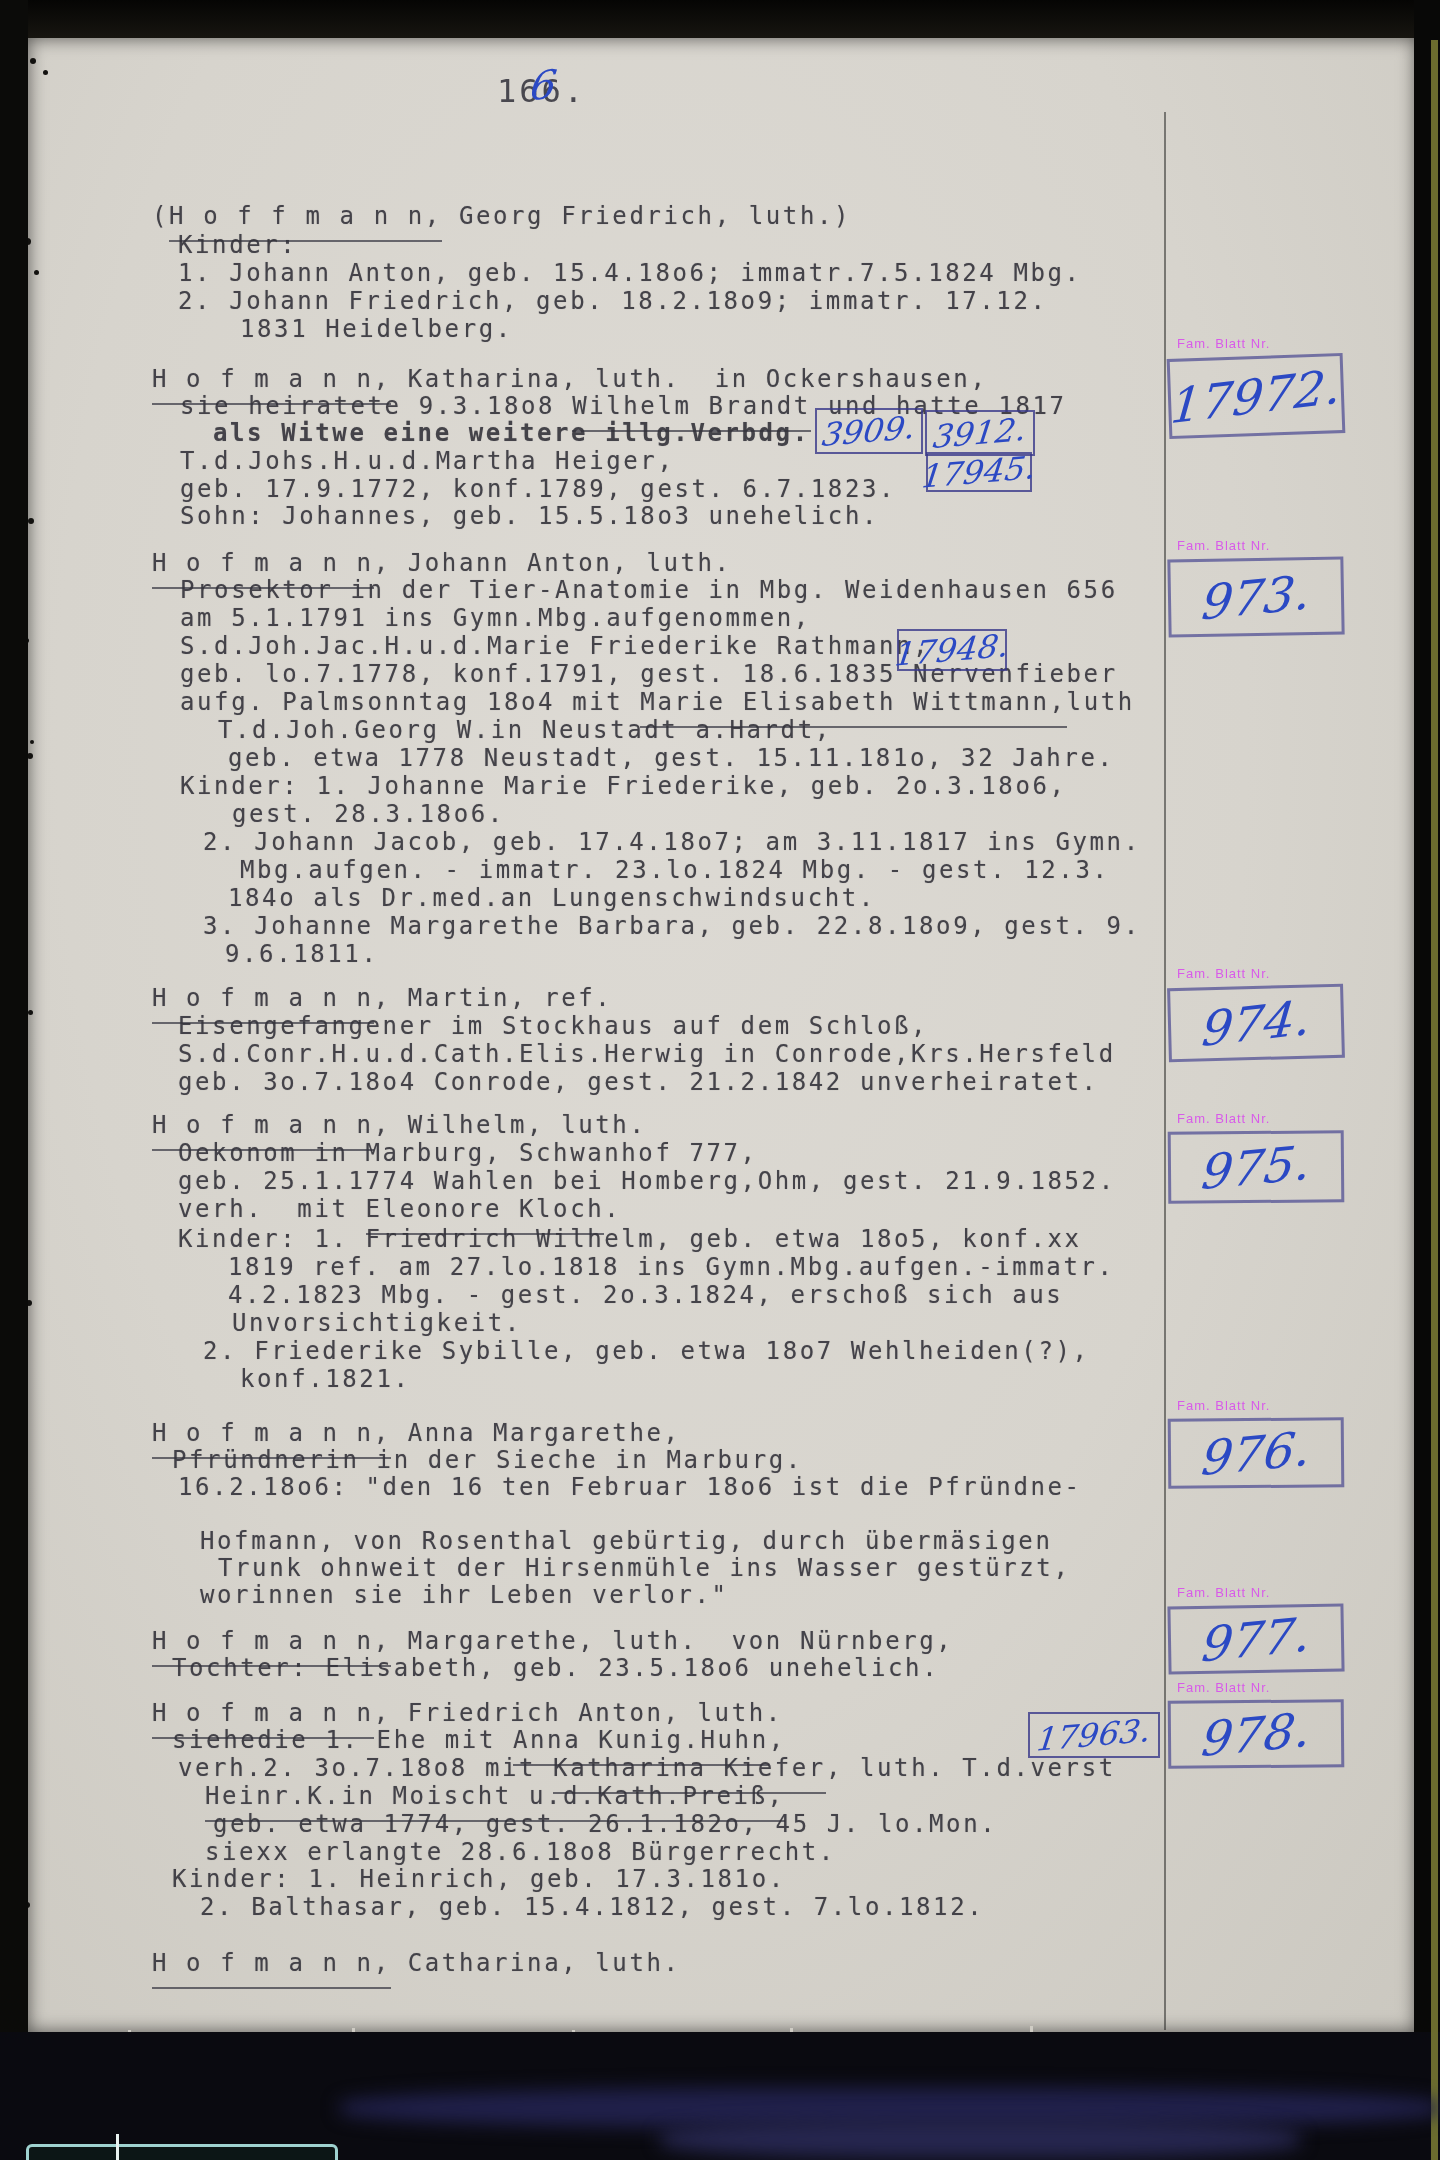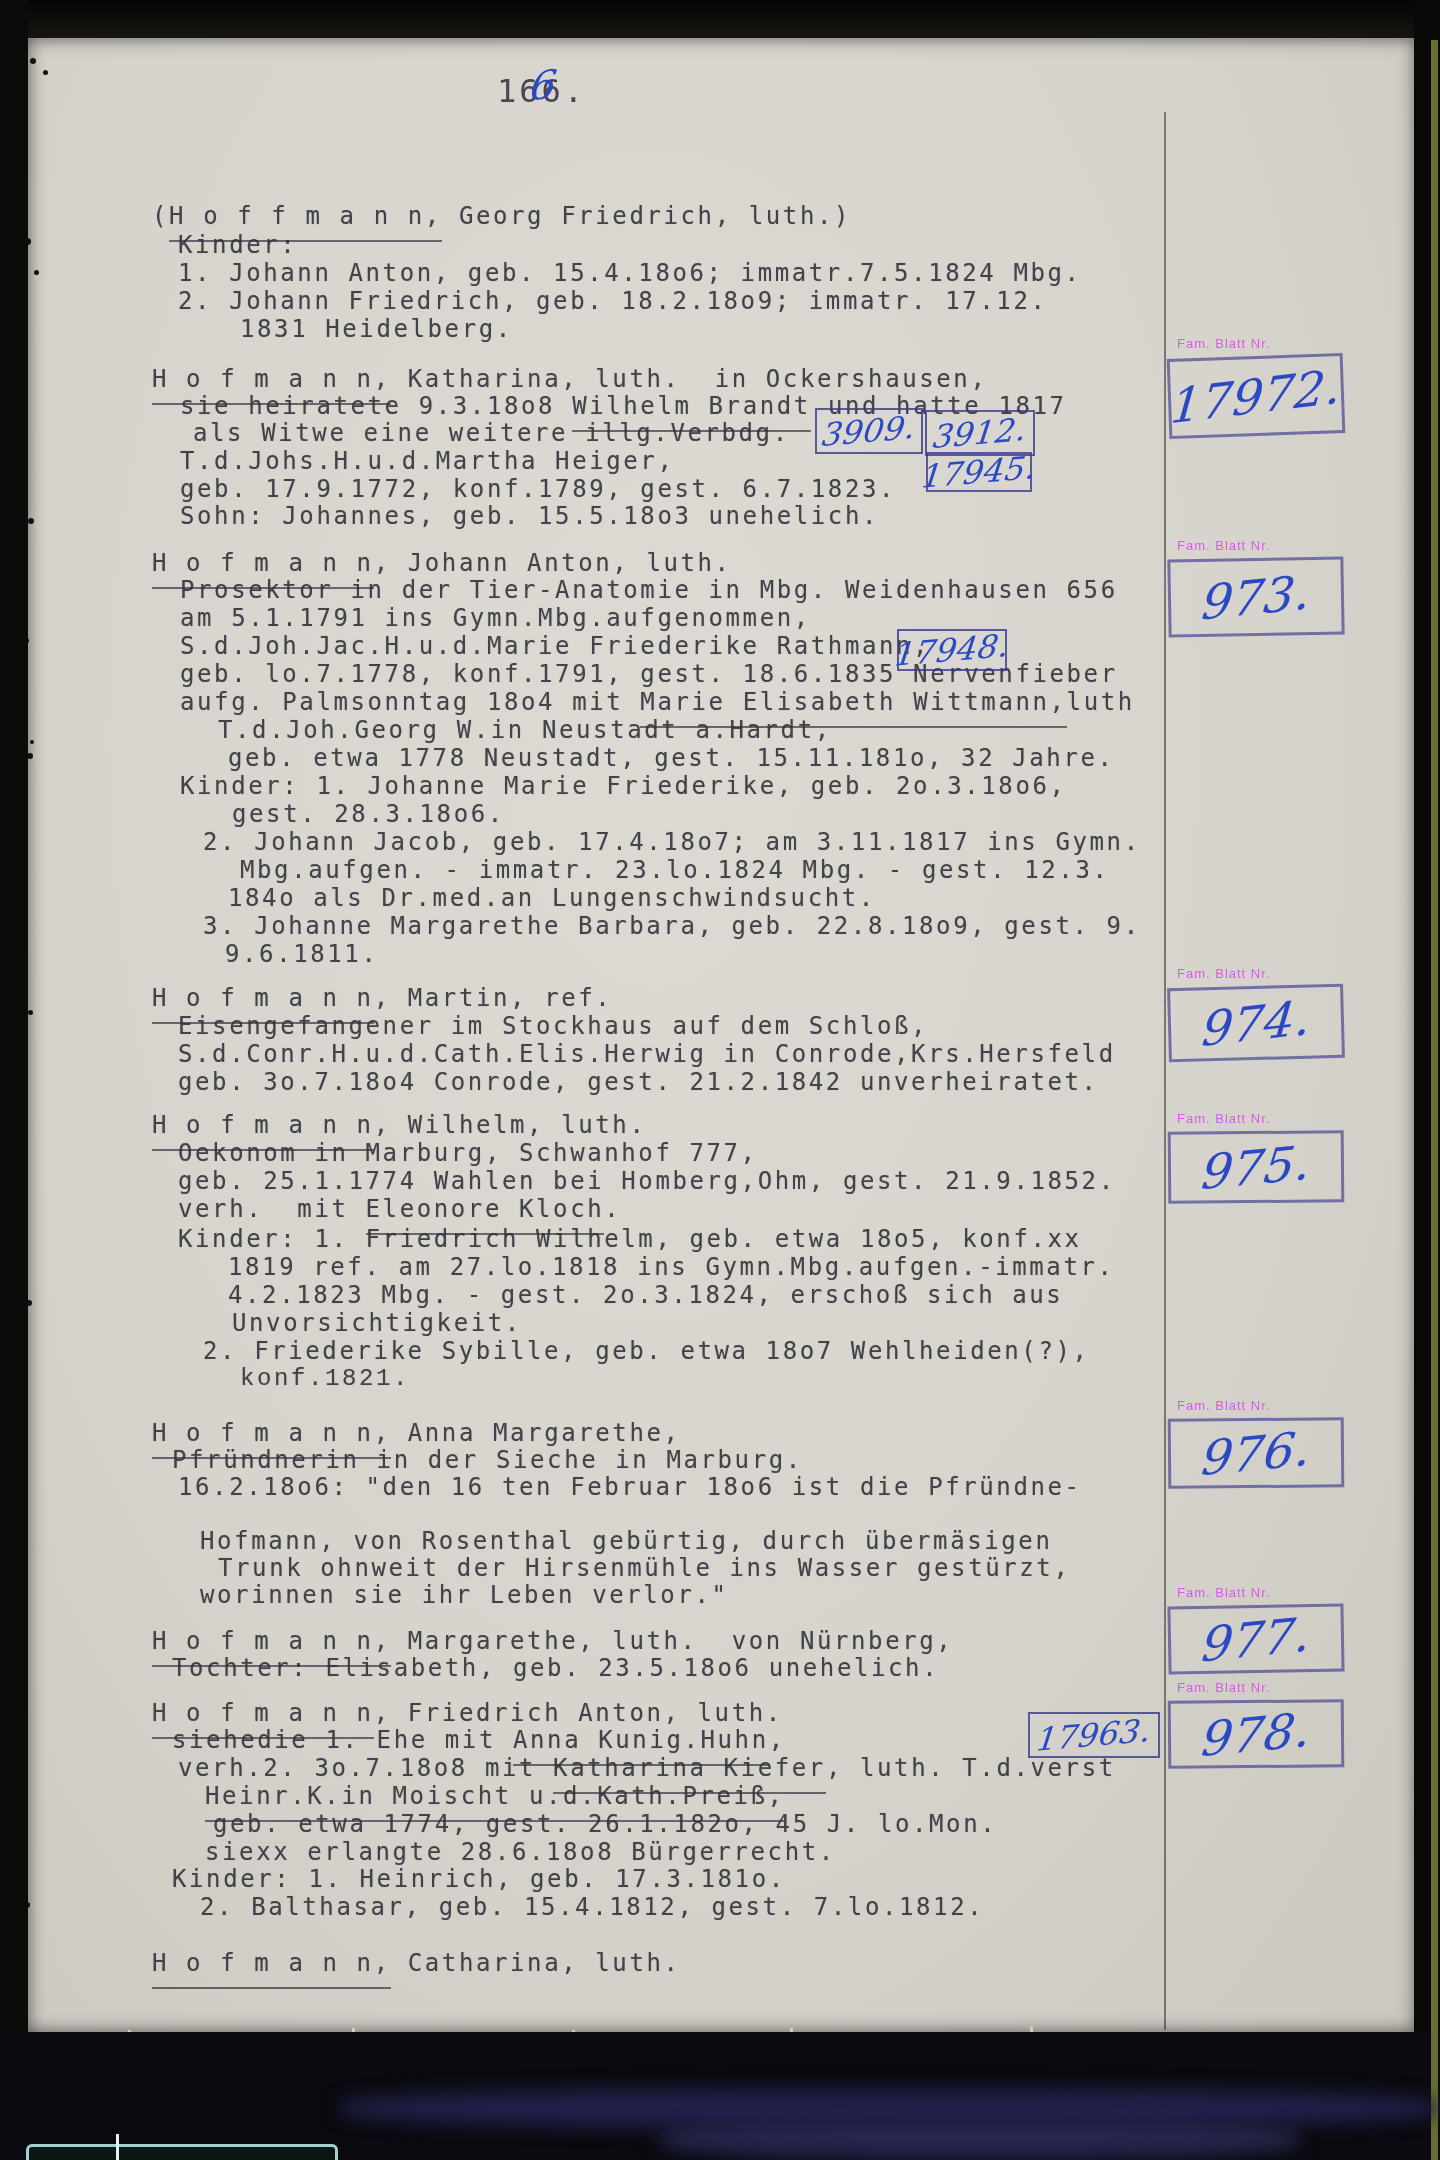--- a/index.html
+++ b/index.html
@@ -48,21 +48,21 @@
 <div id="scan">
   <div id="paper"></div>
   <div id="content" style="position:absolute;left:0;top:0;width:1440px;height:2160px;">
       <div class="tline" style="left: 152px; top: 203px;"><span class="">(</span><span class="ul">H o f f m a n n,</span><span class=""> Georg Friedrich, luth.)</span></div>
       <div class="tline" style="left: 178px; top: 232px;"><span class="">Kinder:</span></div>
       <div class="tline" style="left: 178px; top: 260px;"><span class="">1. Johann Anton, geb. 15.4.18o6; immatr.7.5.1824 Mbg.</span></div>
       <div class="tline" style="left: 178px; top: 288px;"><span class="">2. Johann Friedrich, geb. 18.2.18o9; immatr. 17.12.</span></div>
       <div class="tline" style="left: 240px; top: 316px;"><span class="">1831 Heidelberg.</span></div>
       <div class="tline" style="left: 152px; top: 366px;"><span class="ul">H o f m a n n,</span><span class=""> Katharina, luth.  in Ockershausen,</span></div>
       <div class="tline" style="left: 180px; top: 393px;"><span class="">sie heiratete 9.3.18o8 </span><span class="ul">Wilhelm Brandt</span><span class=""> und hatte 1817</span></div>
-      <div class="tline" style="left: 193px; top: 420px;"><span class="">als Witwe eine weitere illg.Verbdg.</span></div>
+      <div class="tline" style="left: 213px; top: 420px; font-weight: bold;"><span class="">als Witwe eine weitere illg.Verbdg.</span></div>
       <div class="tline" style="left: 180px; top: 448px;"><span class="">T.d.Johs.H.u.d.Martha Heiger,</span></div>
       <div class="tline" style="left: 180px; top: 476px;"><span class="">geb. 17.9.1772, konf.1789, gest. 6.7.1823.</span></div>
       <div class="tline" style="left: 180px; top: 503px;"><span class="">Sohn: Johannes, geb. 15.5.18o3 unehelich.</span></div>
       <div class="tline" style="left: 152px; top: 550px;"><span class="ul">H o f m a n n</span><span class="">, Johann Anton, luth.</span></div>
       <div class="tline" style="left: 180px; top: 577px;"><span class="">Prosektor in der Tier-Anatomie in Mbg. Weidenhausen 656</span></div>
       <div class="tline" style="left: 180px; top: 605px;"><span class="">am 5.1.1791 ins Gymn.Mbg.aufgenommen,</span></div>
       <div class="tline" style="left: 180px; top: 633px;"><span class="">S.d.Joh.Jac.H.u.d.Marie Friederike Rathmann,</span></div>
       <div class="tline" style="left: 180px; top: 661px;"><span class="">geb. lo.7.1778, konf.1791, gest. 18.6.1835 Nervenfieber</span></div>
       <div class="tline" style="left: 180px; top: 689px;"><span class="">aufg. Palmsonntag 18o4 mit </span><span class="ul">Marie Elisabeth Wittmann,</span><span class="">luth</span></div>
       <div class="tline" style="left: 218px; top: 717px;"><span class="">T.d.Joh.Georg W.in Neustadt a.Hardt,</span></div>
@@ -80,21 +80,21 @@
       <div class="tline" style="left: 178px; top: 1069px;"><span class="">geb. 3o.7.18o4 Conrode, gest. 21.2.1842 unverheiratet.</span></div>
       <div class="tline" style="left: 152px; top: 1112px;"><span class="ul">H o f m a n n</span><span class="">, Wilhelm, luth.</span></div>
       <div class="tline" style="left: 178px; top: 1140px;"><span class="">Oekonom in Marburg, Schwanhof 777,</span></div>
       <div class="tline" style="left: 178px; top: 1168px;"><span class="">geb. 25.1.1774 Wahlen bei Homberg,Ohm, gest. 21.9.1852.</span></div>
       <div class="tline" style="left: 178px; top: 1196px;"><span class="">verh.  mit </span><span class="ul">Eleonore Kloch</span><span class="">.</span></div>
       <div class="tline" style="left: 178px; top: 1226px;"><span class="">Kinder: 1. Friedrich Wilhelm, geb. etwa 18o5, konf.xx</span></div>
       <div class="tline" style="left: 228px; top: 1254px;"><span class="">1819 ref. am 27.lo.1818 ins Gymn.Mbg.aufgen.-immatr.</span></div>
       <div class="tline" style="left: 228px; top: 1282px;"><span class="">4.2.1823 Mbg. - gest. 2o.3.1824, erschoß sich aus</span></div>
       <div class="tline" style="left: 232px; top: 1310px;"><span class="">Unvorsichtigkeit.</span></div>
       <div class="tline" style="left: 203px; top: 1338px; text-align: right;"><span class="">2. Friederike Sybille, geb. etwa 18o7 Wehlheiden(?),</span></div>
-      <div class="tline" style="left: 240px; top: 1366px; font-family: Liberation Mono, monospace;"><span class="">konf.1821.</span></div>
+      <div class="tline" style="left: 240px; top: 1366px;"><span class="">konf.1821.</span></div>
       <div class="tline" style="left: 152px; top: 1420px;"><span class="ul">H o f m a n n,</span><span class=""> Anna Margarethe,</span></div>
       <div class="tline" style="left: 172px; top: 1447px;"><span class="">Pfründnerin in der Sieche in Marburg.</span></div>
       <div class="tline" style="left: 178px; top: 1474px;"><span class="">16.2.18o6: "den 16 ten Februar 18o6 ist die Pfründne-</span></div>
       <div class="tline" style="left: 200px; top: 1528px;"><span class="">Hofmann, von Rosenthal gebürtig, durch übermäsigen</span></div>
       <div class="tline" style="left: 218px; top: 1555px;"><span class="">Trunk ohnweit der Hirsenmühle ins Wasser gestürzt,</span></div>
       <div class="tline" style="left: 200px; top: 1582px;"><span class="">worinnen sie ihr Leben verlor."</span></div>
       <div class="tline" style="left: 152px; top: 1628px;"><span class="ul">H o f m a n n,</span><span class=""> Margarethe, luth.  von Nürnberg,</span></div>
       <div class="tline" style="left: 172px; top: 1655px;"><span class="">Tochter: Elisabeth, geb. 23.5.18o6 unehelich.</span></div>
       <div class="tline" style="left: 152px; top: 1700px;"><span class="ul">H o f m a n n</span><span class="">, Friedrich Anton, luth.</span></div>
       <div class="tline" style="left: 172px; top: 1727px;"><span class="">siehedie 1. Ehe mit </span><span class="ul">Anna Kunig.Huhn</span><span class="">,</span></div>

